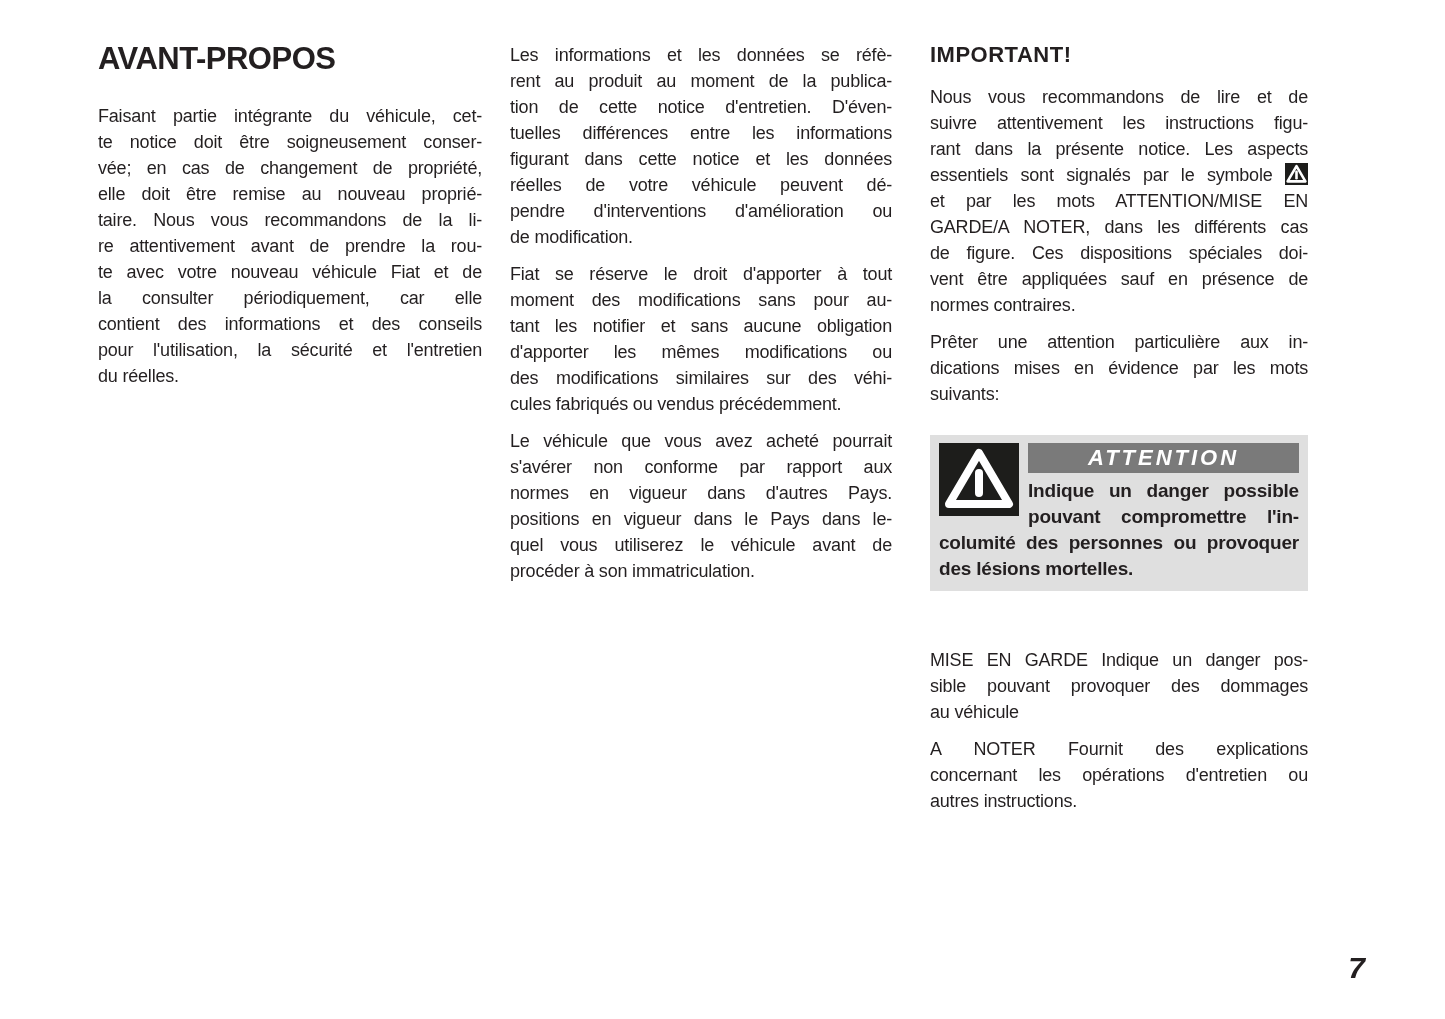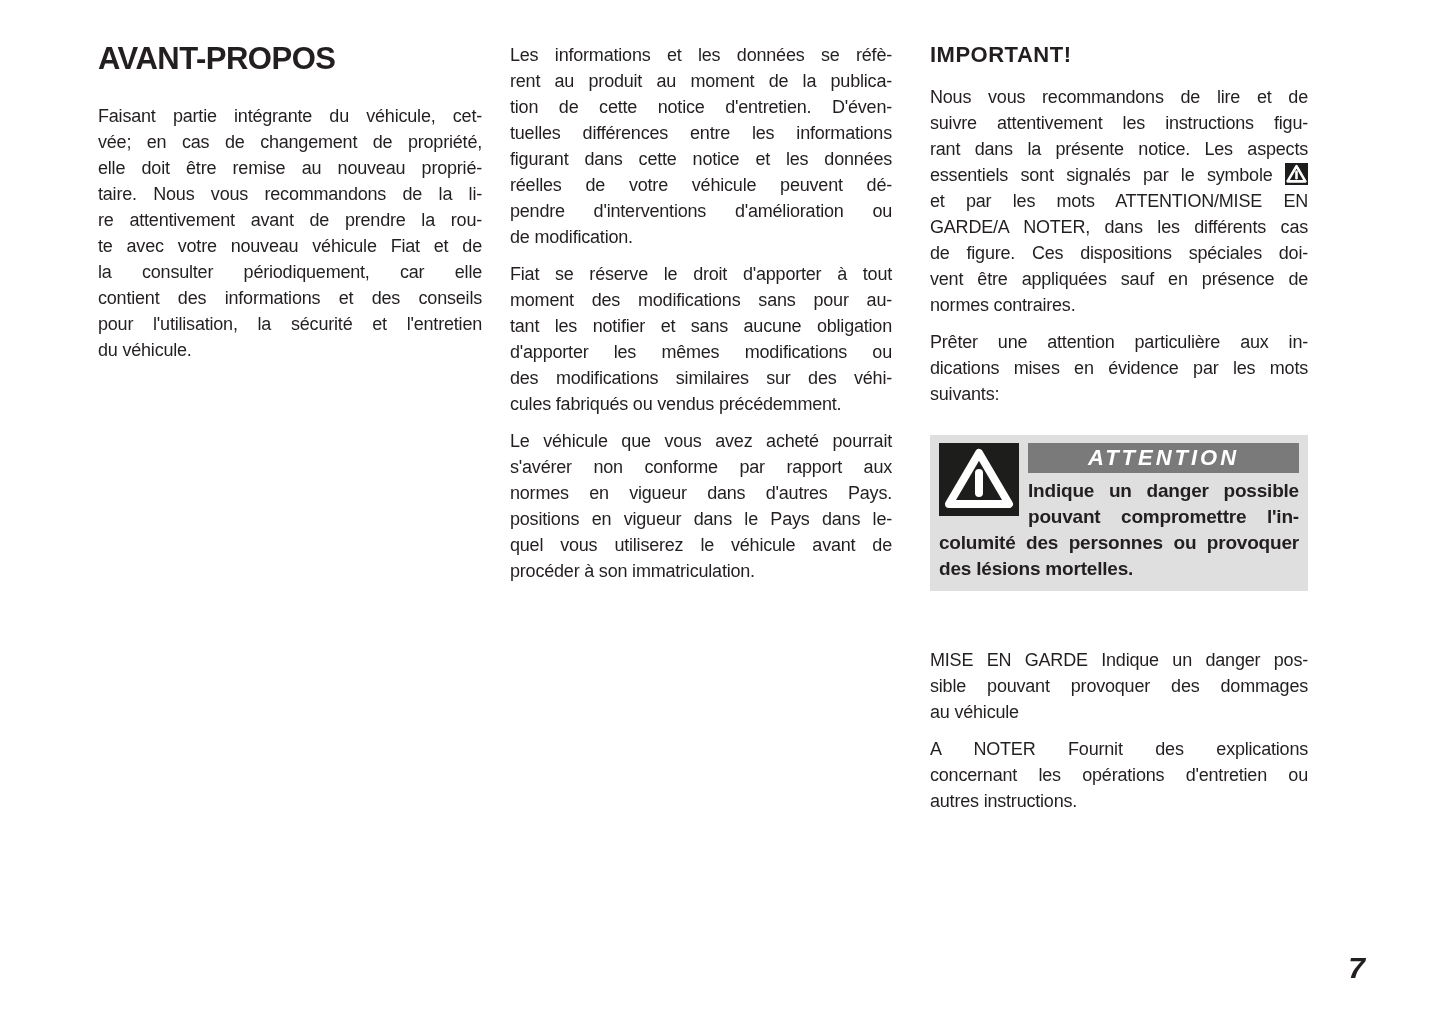--- a/index.html
+++ b/index.html
@@ -114,29 +114,30 @@
 </style>
 </head>
 <body>
 
 <div class="page">
 
   <div class="col col-left">
     <h1 class="section-title">AVANT-PROPOS</h1>
     <div class="para">
         <div class="line">Faisant partie intégrante du véhicule, cet-</div>
+        <div class="line">te notice doit être soigneusement conser-</div>
         <div class="line">vée; en cas de changement de propriété,</div>
         <div class="line">elle doit être remise au nouveau proprié-</div>
         <div class="line">taire. Nous vous recommandons de la li-</div>
         <div class="line">re attentivement avant de prendre la rou-</div>
         <div class="line">te avec votre nouveau véhicule Fiat et de</div>
         <div class="line">la consulter périodiquement, car elle</div>
         <div class="line">contient des informations et des conseils</div>
         <div class="line">pour l'utilisation, la sécurité et l'entretien</div>
-        <div class="line last">du véhicule.</div>
+        <div class="line last">du réelles.</div>
       </div>
   </div>
 
   <div class="col col-middle">
     <div class="para">
         <div class="line">Les informations et les données se réfè-</div>
         <div class="line">rent au produit au moment de la publica-</div>
         <div class="line">tion de cette notice d'entretien. D'éven-</div>
         <div class="line">tuelles différences entre les informations</div>
         <div class="line">figurant dans cette notice et les données</div>

